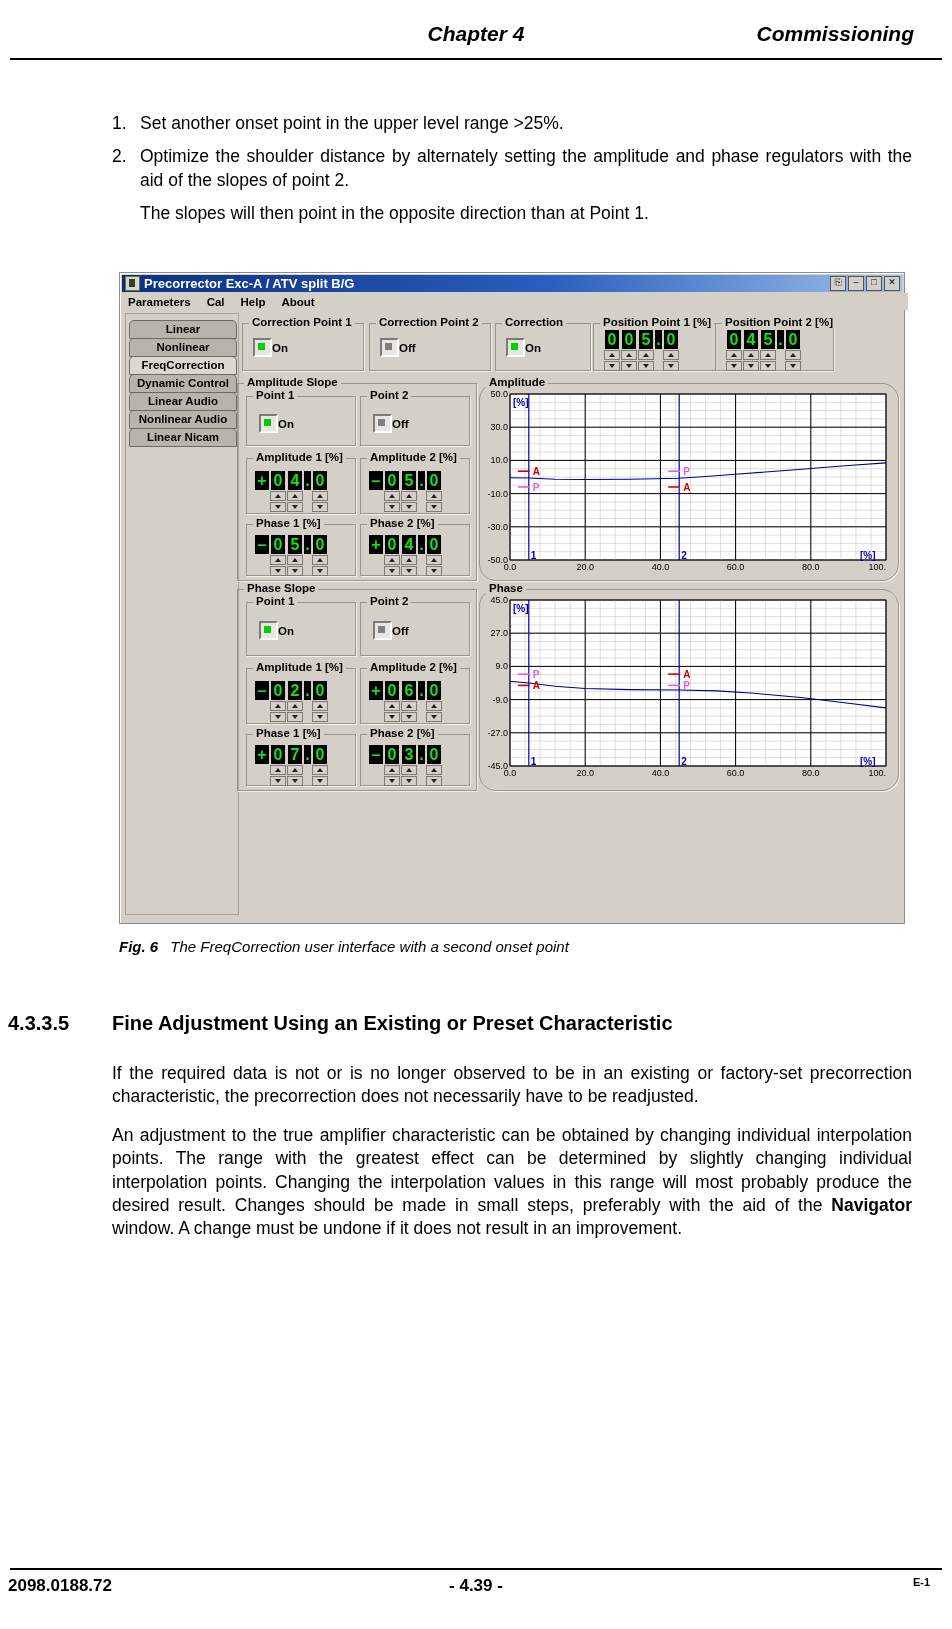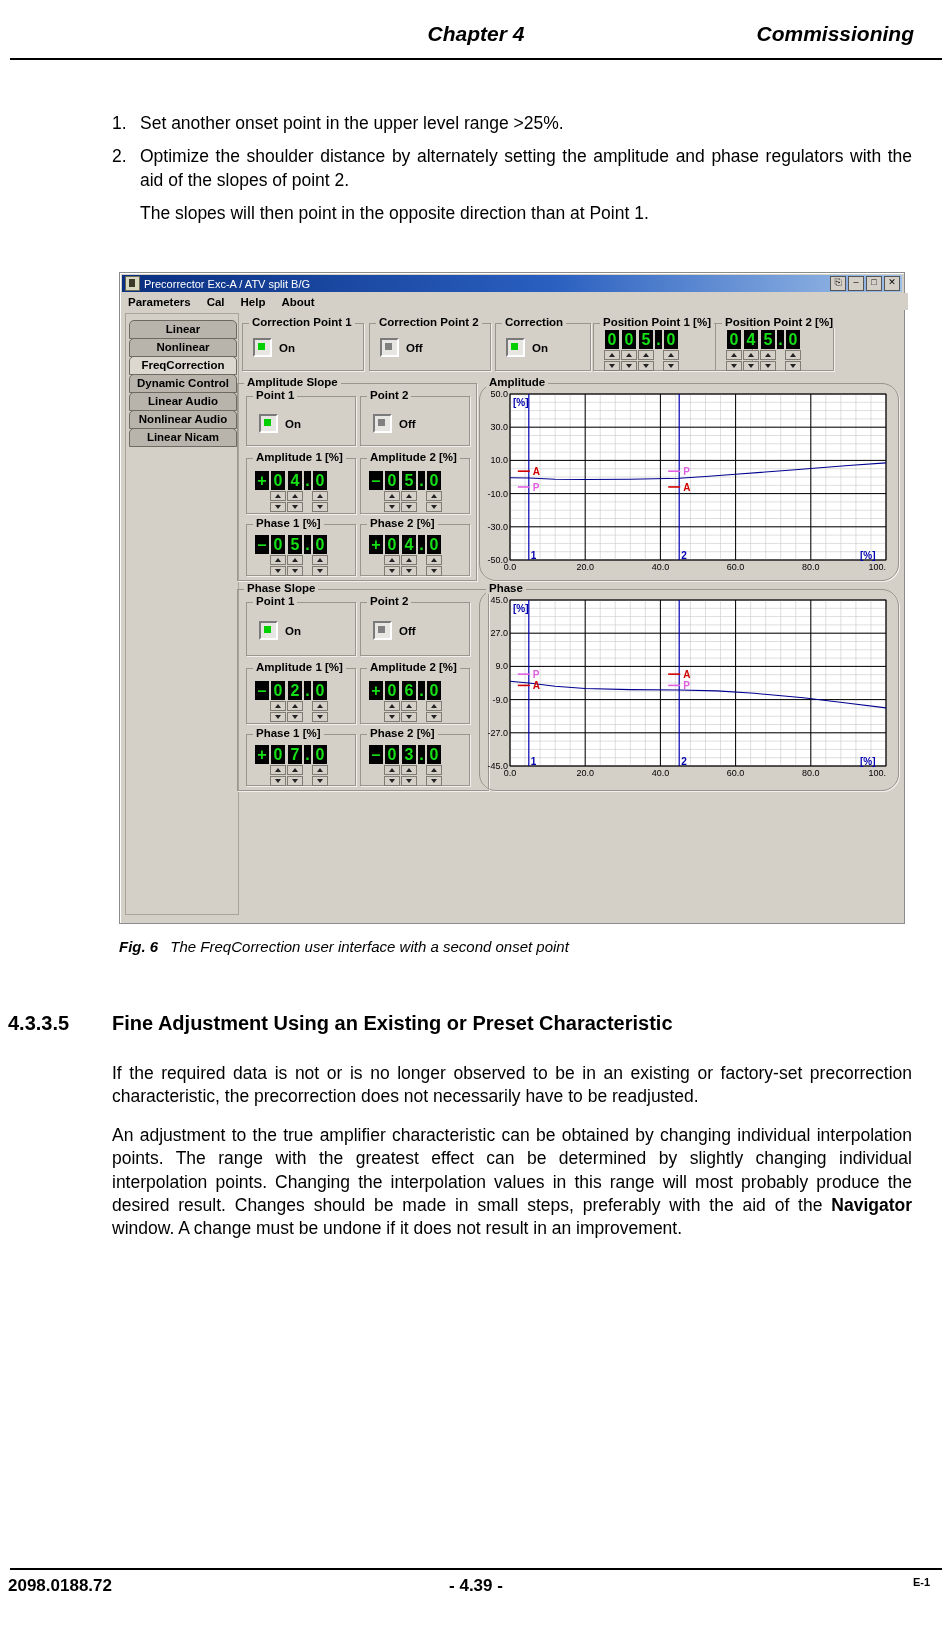--- a/index.html
+++ b/index.html
@@ -35,21 +35,21 @@
   .win{position:absolute; left:119px; top:272px; width:784px; height:650px;
       background:#d4d0c8; border:1px solid #8c8c8c;
       box-shadow:1px 1px 0 #fff inset;}
   .titlebar{position:absolute; left:2px; top:2px; width:780px; height:17px;
       background:linear-gradient(to right,#0a2f80,#2a5fc0 55%,#9fc0e8);
       display:flex; align-items:center;}
   .titlebar .tbicon{width:13px; height:13px; margin-left:3px; margin-right:4px;
       background:#d8d8c0; border:1px solid #6a6a55; position:relative;}
   .titlebar .tbicon::after{content:""; position:absolute; left:3px; top:2px;
       width:6px; height:8px; background:#3a3a2a;}
-  .titlebar .tbtitle{color:#fff; font-size:11px; font-weight:normal; white-space:nowrap;}
+  .titlebar .tbtitle{color:#fff; font-size:13px; font-weight:bold; white-space:nowrap;}
   .tbbtns{position:absolute; right:2px; top:1px; display:flex; gap:2px;}
   .tbbtn{width:14px; height:13px; background:#d4d0c8; border:1px solid #555;
      font-size:9px; line-height:11px; text-align:center; color:#000;}
 
   .menubar{position:absolute; left:2px; top:20px; width:780px; height:17px;
       background:#d4d0c8; display:flex; align-items:center; padding-left:6px;}
   .menubar span{font-size:11.5px; font-weight:bold; color:#000; margin-right:16px;}
 
   .clientarea{position:absolute; left:3px; top:38px; width:778px; height:608px;
       background:#d4d0c8;}
@@ -69,21 +69,21 @@
   .grp > .lbl{position:absolute; left:6px; top:-8px; background:#d4d0c8;
      padding:0 3px; font-size:11.5px; font-weight:bold; color:#000; white-space:nowrap;}
 
   
   .chk{position:absolute; display:flex; align-items:center;}
   .chk .box{width:15px; height:15px; background:#e8e6e2;
      border:2px solid; border-color:#7a7a7a #fff #fff #7a7a7a; position:relative;}
   .chk .box i{position:absolute; left:3px; top:3px; width:7px; height:7px; display:block;}
   .chk .box.on i{background:#00d000;}
   .chk .box.off i{background:#808080;}
-  .chk .cl{margin-left:7px; font-size:11.5px; font-weight:bold; color:#000;}
+  .chk .cl{font-size:11.5px; font-weight:bold; color:#000;}
 
   
   .lcd{position:absolute; display:flex;}
   .lcd .dcol{display:flex; flex-direction:column; align-items:center; margin-right:1px;}
   .lcd .dg{width:14px; height:19px; background:#000; color:#15e015;
      font-family:"Liberation Sans", sans-serif; font-weight:bold;
      font-size:16px; line-height:19px; text-align:center;}
   .lcd .dg.dot{width:7px;}
   .lcd .sp{width:14px; height:8px; background:#d4d0c8; border:1px solid #807c74;
      position:relative; margin-top:1px;}
@@ -381,21 +381,21 @@
             </div>
           <div class="dcol">
               <div class="dg">0</div>
               <div class="sp up"></div>
               <div class="sp dn"></div>
             </div>
         </div>
       </div>
     </div>
 
-    <div class="grp" style="left:114px; top:278px; width:238px; height:200px;padding-left:12px;">
+    <div class="grp" style="left:114px; top:278px; width:238px; height:200px;">
       <div class="lbl">Phase Slope</div>
 
       <div class="grp" style="left:8px; top:12px; width:108px; height:52px;">
         <div class="lbl">Point 1</div>
         <div class="chk" style="left:12px; top:18px;">
           <div class="box on">
               <i></i>
             </div>
           <div class="cl">On</div>
         </div>

